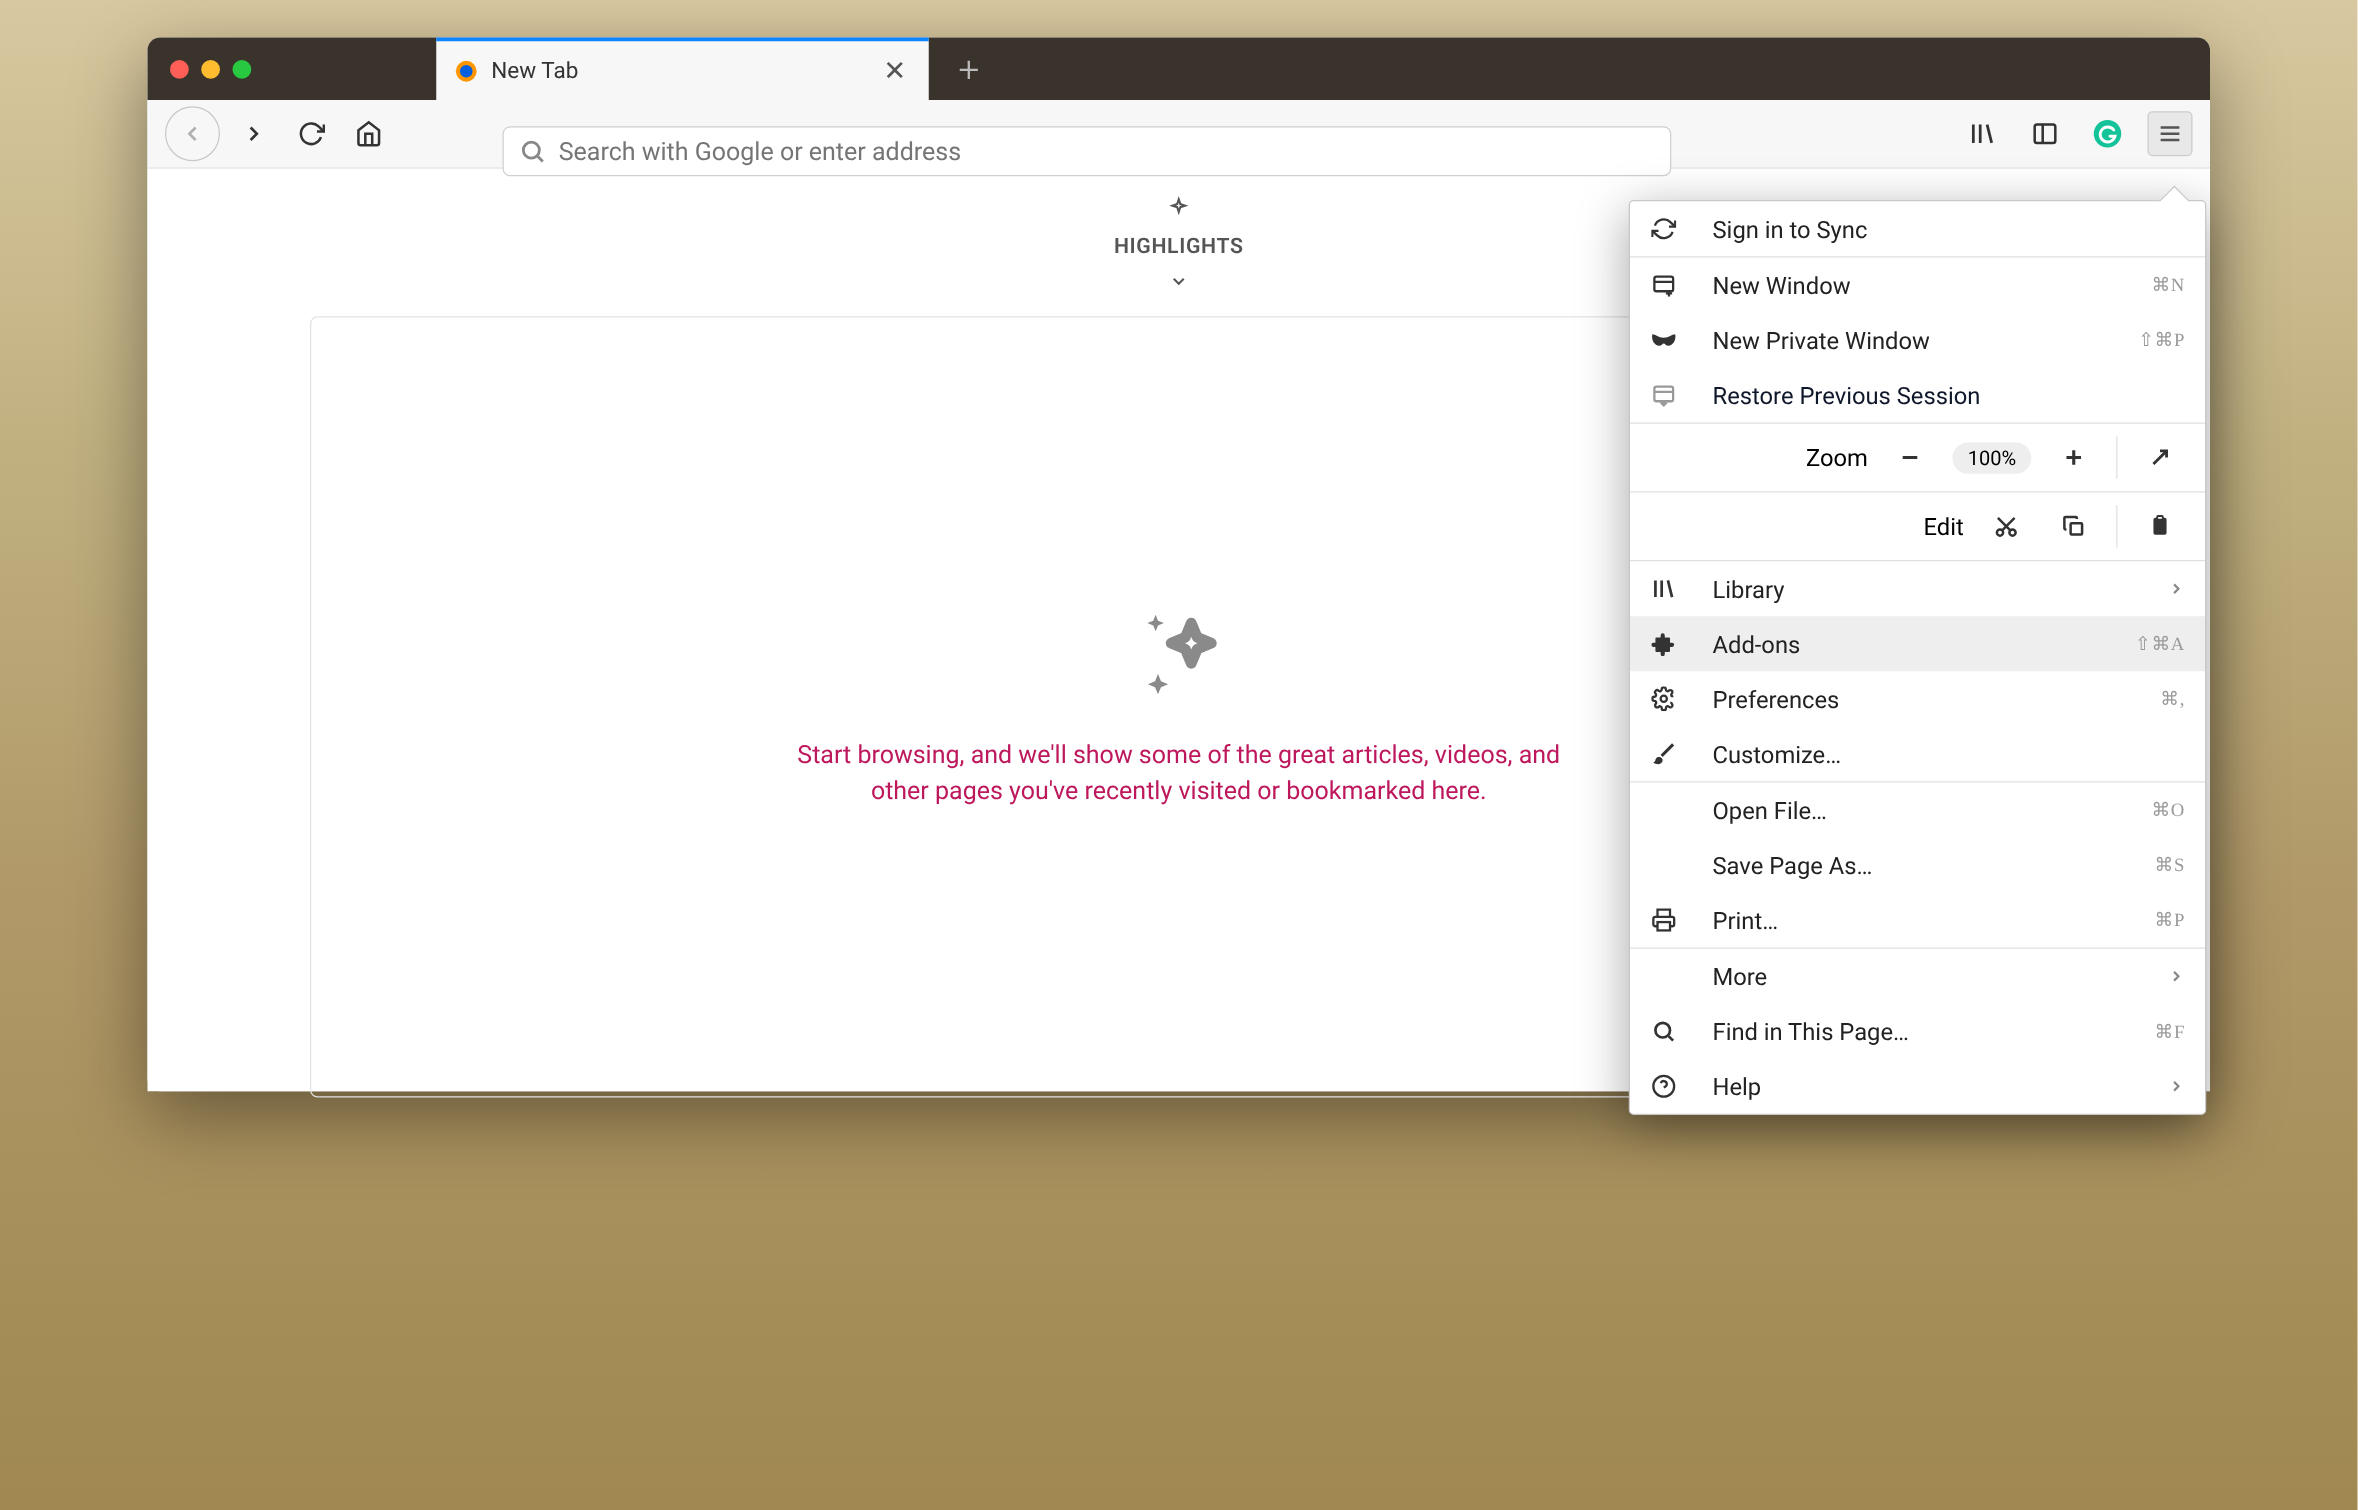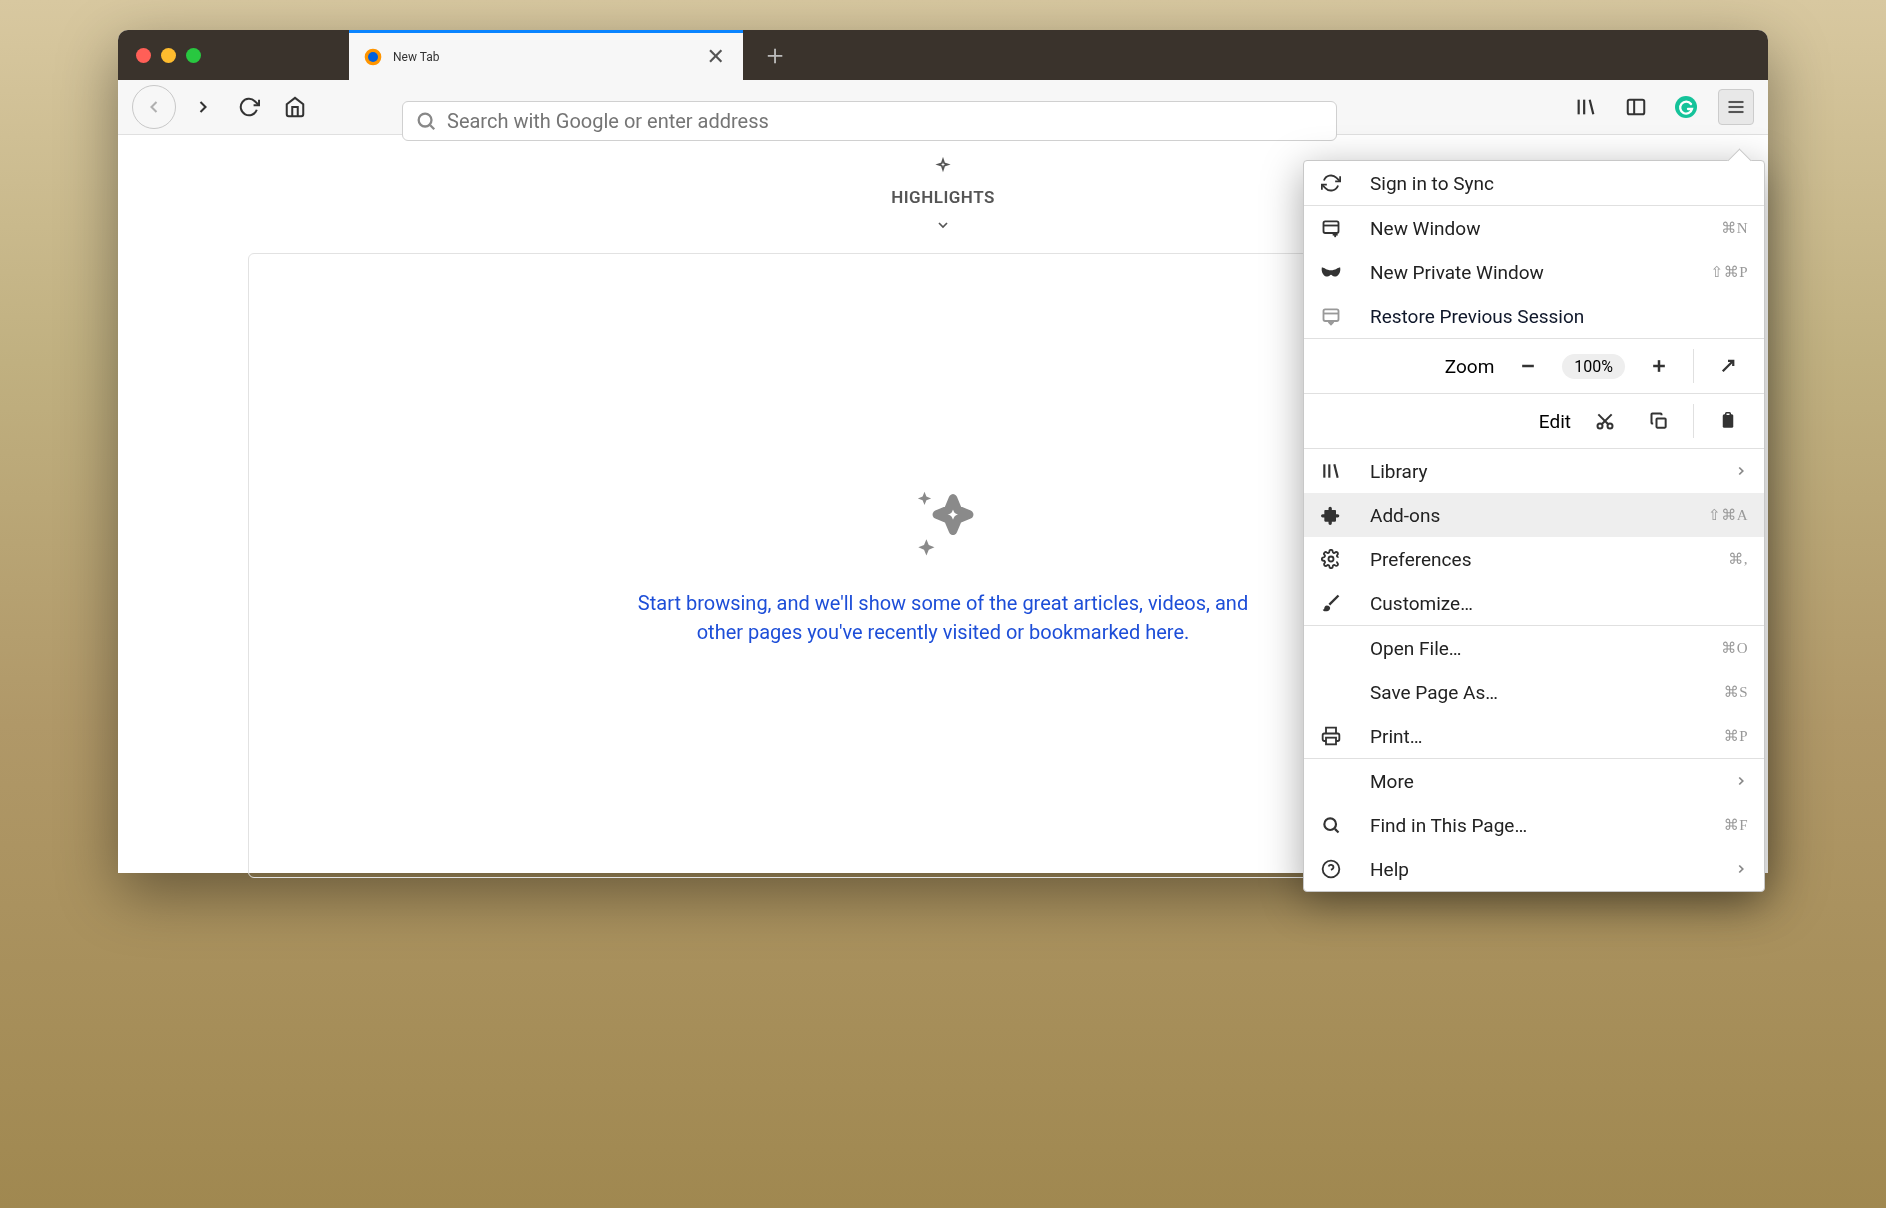--- a/index.html
+++ b/index.html
@@ -44,21 +44,21 @@
     height: 50px;
     width: 394px;
     background: #f7f7f7;
     border-top: 3px solid #0a84ff;
     display: flex;
     align-items: center;
     padding: 0 14px;
     position: relative;
   }
   .tab .favicon { width: 20px; height: 20px; margin-right: 10px; }
-  .tab .title { font-size: 12px; color: #333; flex: 1; }
+  .tab .title { font-size: 18px; color: #333; flex: 1; }
   .tab .close { font-size: 22px; color: #555; cursor: pointer; padding: 0 4px; }
   .new-tab-btn { color: #bbb; font-size: 28px; padding: 0 18px; cursor: pointer; }
   .toolbar {
     height: 55px;
     background: #f7f7f7;
     border-bottom: 1px solid #e0e0e0;
     display: flex;
     align-items: center;
     padding: 0 14px;
     gap: 8px;
@@ -131,21 +131,21 @@
     border: 1px solid #e2e2e2;
     border-radius: 6px;
     height: 625px;
     display: flex;
     flex-direction: column;
     align-items: center;
     justify-content: center;
   }
   .sparkle-icon { color: #8a8a8a; margin-bottom: 20px; }
   .highlights-text {
-    color: #1d4ed8;
+    color: #be185d;
     font-size: 20px;
     text-align: center;
     max-width: 640px;
     line-height: 1.45;
   }
 
   
   .menu-panel {
     position: absolute;
     top: 130px;

